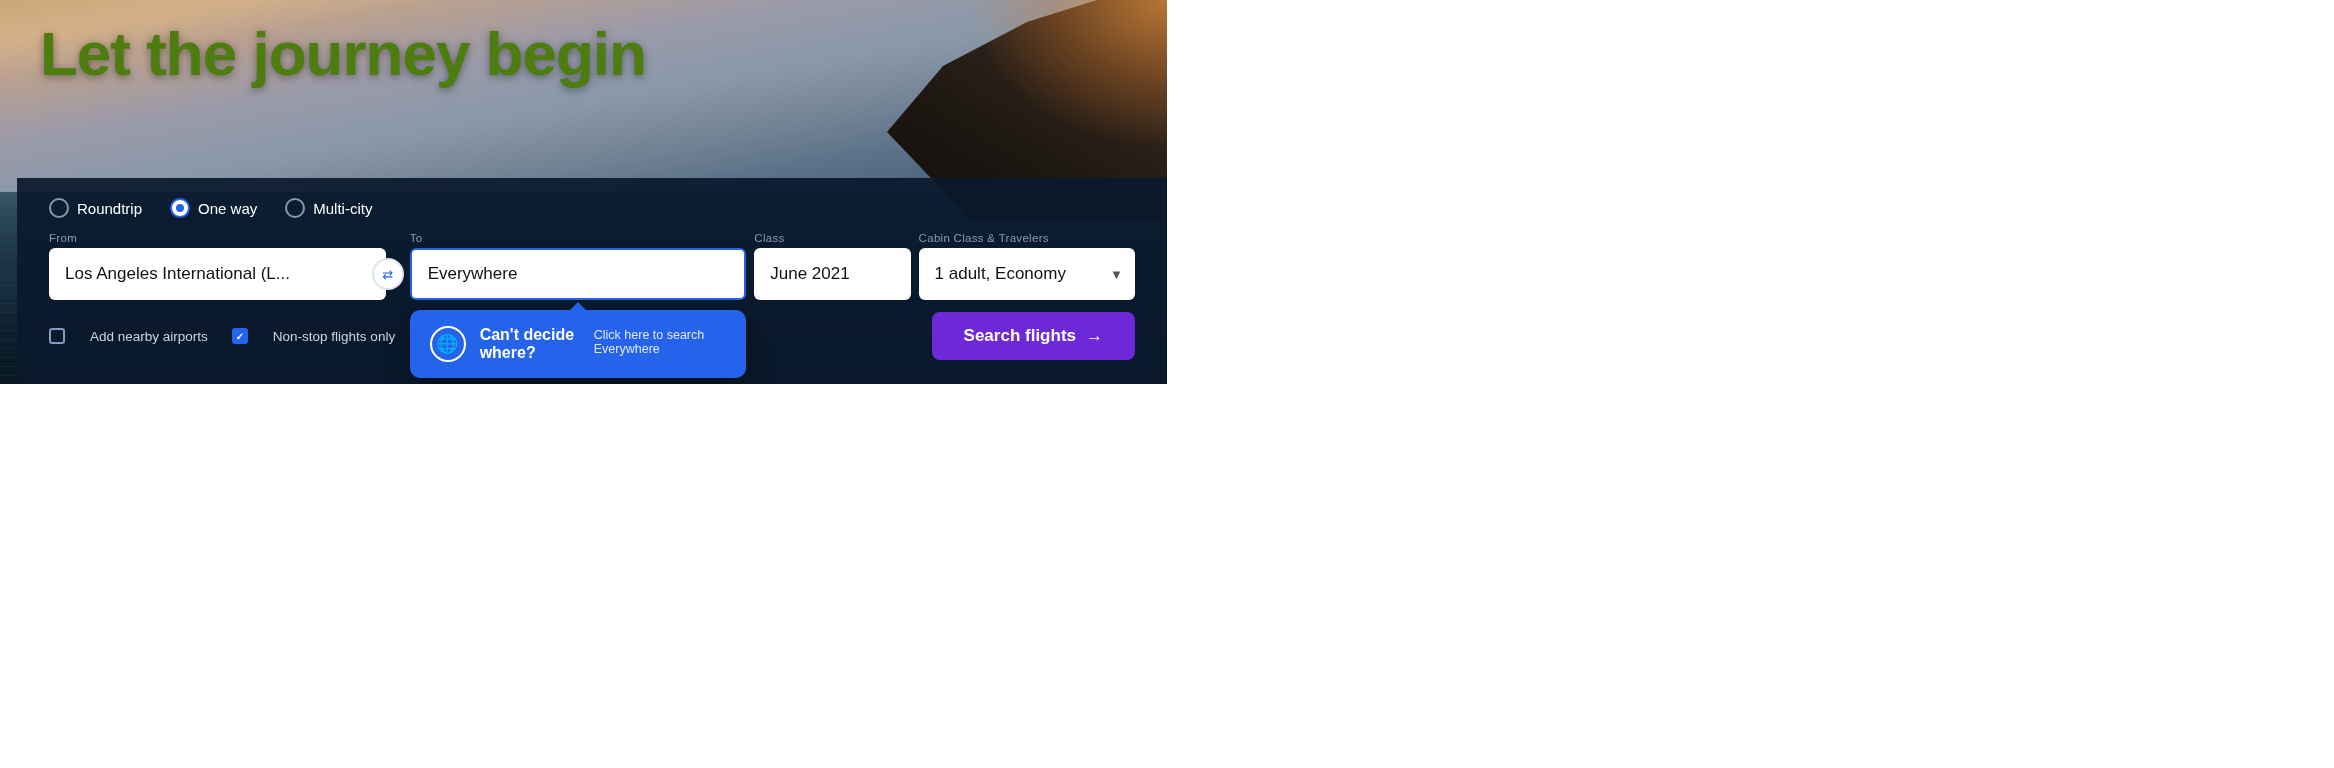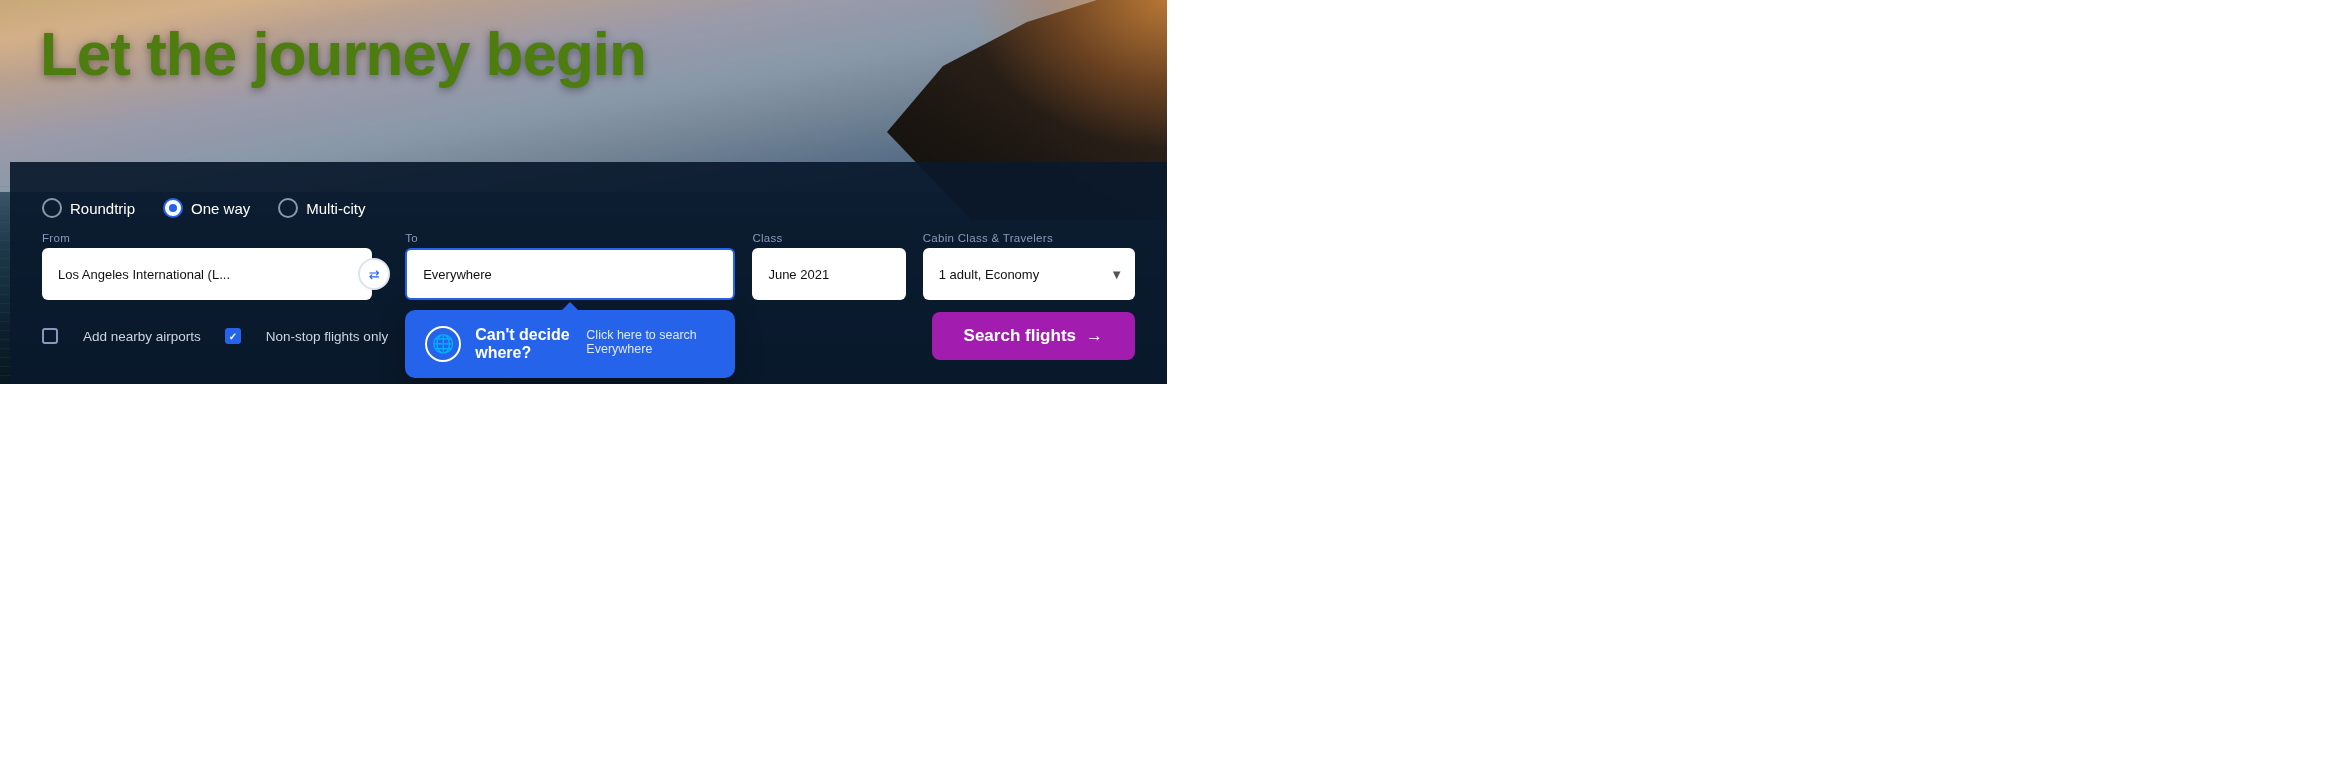--- a/index.html
+++ b/index.html
@@ -113,23 +113,23 @@
       color: #4d7c0f;
       text-shadow: 0 2px 8px rgba(0,0,0,0.4);
       z-index: 10;
       letter-spacing: -1px;
     }
 
     
     .search-panel {
       position: absolute;
       bottom: 0;
-      left: 10px; right: 0;
+      left: 17px; right: 0;
       background: rgba(10, 25, 45, 0.92);
-      padding: 36px 32px 24px;
+      padding: 20px 32px 24px;
       z-index: 10;
     }
 
     
     .trip-type-row {
       display: flex;
       gap: 28px;
       align-items: center;
       margin-bottom: 14px;
     }
@@ -164,21 +164,21 @@
       content: '';
       width: 8px;
       height: 8px;
       border-radius: 50%;
       background: #2563eb;
     }
 
     
     .fields-row {
       display: flex;
-      gap: 9px;
+      gap: 0;
       align-items: stretch;
       margin-bottom: 12px;
       position: relative;
     }
 
     .field-group {
       display: flex;
       flex-direction: column;
       flex: 1;
     }
@@ -189,21 +189,21 @@
       font-weight: 500;
       margin-bottom: 4px;
       letter-spacing: 0.3px;
     }
 
     .field-input {
       background: white;
       border: none;
       border-radius: 6px;
       padding: 14px 16px;
-      font-size: 13px;
+      font-size: 17px;
       color: #111;
       height: 52px;
       outline: none;
       width: 100%;
     }
 
     .field-input.focused {
       border: 2px solid #2563eb;
       outline: none;
     }
@@ -319,21 +319,21 @@
     .checkbox-box.checked::after {
       content: '✓';
       color: white;
       font-size: 10px;
       font-weight: bold;
     }
 
     .spacer { flex: 1; }
 
     .search-btn {
-      background: #a21caf;
+      background: #6d28d9;
       color: white;
       border: none;
       border-radius: 8px;
       padding: 14px 32px;
       font-size: 17px;
       font-weight: 700;
       cursor: pointer;
       display: flex;
       align-items: center;
       gap: 10px;

